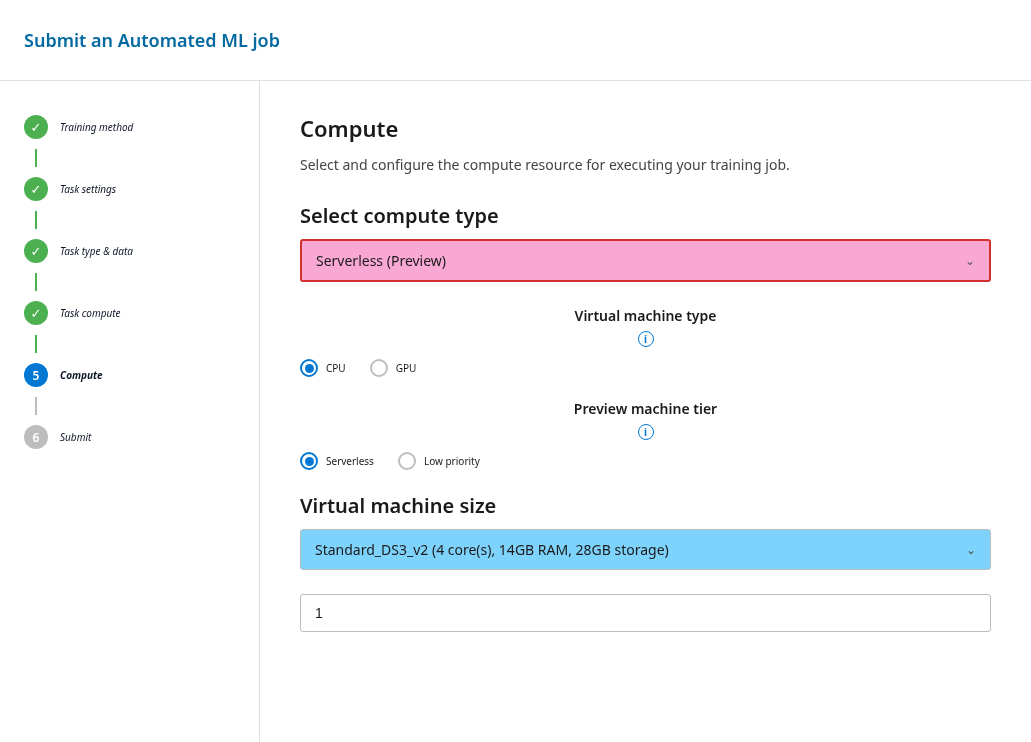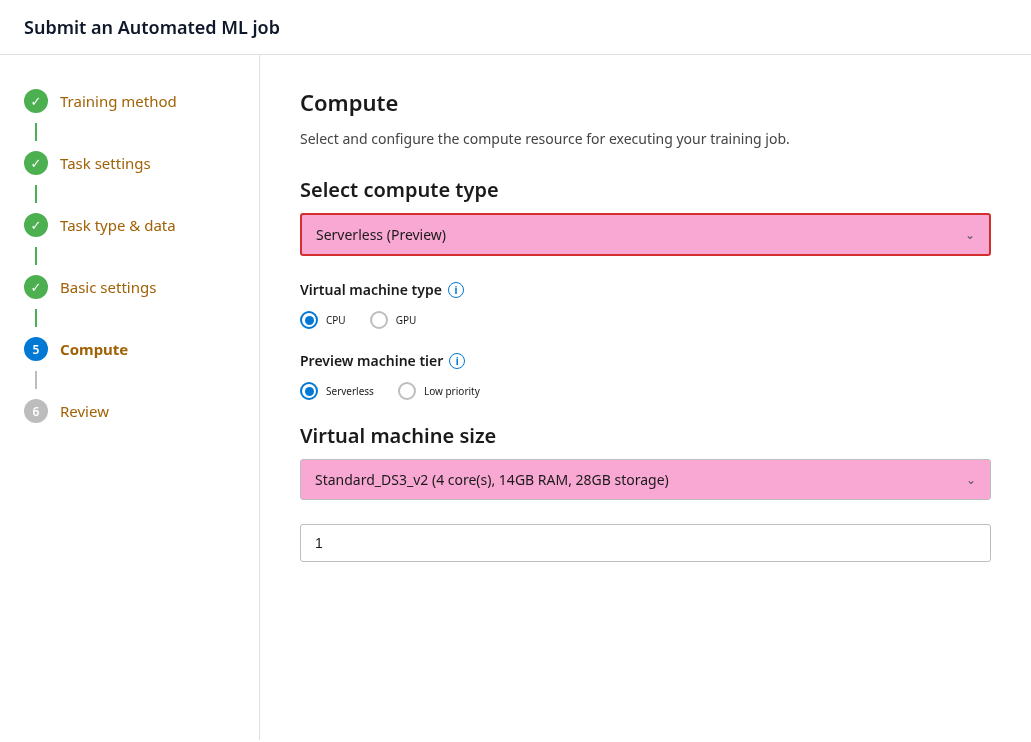--- a/index.html
+++ b/index.html
@@ -6,25 +6,25 @@
     body {
       font-family: 'Segoe UI', system-ui, sans-serif;
       font-size: 14px;
       color: #1a1a1a;
       background: #fff;
       width: 1031px;
       min-height: 742px;
     }
 
     .header {
-      padding: 15px 24px;
+      padding: 28px 24px;
       border-bottom: 1px solid #e0e0e0;
       font-size: 18px;
       font-weight: 600;
-      color: #0f172a;
+      color: #0369a1;
     }
 
     .main-layout {
       display: flex;
       height: calc(742px - 57px);
     }
 
     
     .sidebar {
       width: 260px;
@@ -77,22 +77,23 @@
     }
 
     .step-icon.pending {
       background: #bdbdbd;
       color: white;
       font-size: 12px;
       font-weight: 600;
     }
 
     .step-label {
-      font-size: 15px;
-      color: #a16207;
+      font-size: 10px;
+      color: #0f172a;
+      font-style: italic;
     }
 
     .step-item.active-step .step-label {
       font-weight: 700;
     }
 
     
     .content {
       flex: 1;
       padding: 32px 40px;
@@ -145,20 +146,21 @@
       margin-bottom: 22px;
     }
 
     .vm-section-title {
       font-size: 14px;
       font-weight: 600;
       margin-bottom: 12px;
       display: flex;
       align-items: center;
       gap: 6px;
+      flex-direction: column;
     }
 
     .info-icon {
       width: 16px;
       height: 16px;
       border-radius: 50%;
       border: 1.5px solid #0078d4;
       color: #0078d4;
       font-size: 10px;
       font-weight: 700;
@@ -211,21 +213,21 @@
 
     
     .dropdown-standard {
       border: 1px solid #bdbdbd;
       border-radius: 3px;
       padding: 10px 14px;
       display: flex;
       align-items: center;
       justify-content: space-between;
       margin-bottom: 24px;
-      background: #f9a8d4;
+      background: #7dd3fc;
       cursor: pointer;
     }
 
     
     .instances-input {
       border: 1px solid #bdbdbd;
       border-radius: 3px;
       padding: 10px 14px;
       width: 100%;
       font-size: 14px;
@@ -257,33 +259,33 @@
     <div class="step-connector"></div>
 
     <div class="step-item">
       <div class="step-icon completed">✓</div>
       <span class="step-label">Task type &amp; data</span>
     </div>
     <div class="step-connector"></div>
 
     <div class="step-item">
       <div class="step-icon completed">✓</div>
-      <span class="step-label">Basic settings</span>
+      <span class="step-label">Task compute</span>
     </div>
     <div class="step-connector"></div>
 
     <div class="step-item active-step">
       <div class="step-icon active">5</div>
       <span class="step-label">Compute</span>
     </div>
     <div class="step-connector gray"></div>
 
     <div class="step-item">
       <div class="step-icon pending">6</div>
-      <span class="step-label">Review</span>
+      <span class="step-label">Submit</span>
     </div>
 
   </div>
 
   <div class="content">
 
     <div class="content-title">Compute</div>
     <div class="content-description">Select and configure the compute resource for executing your training job.</div>
 
     

